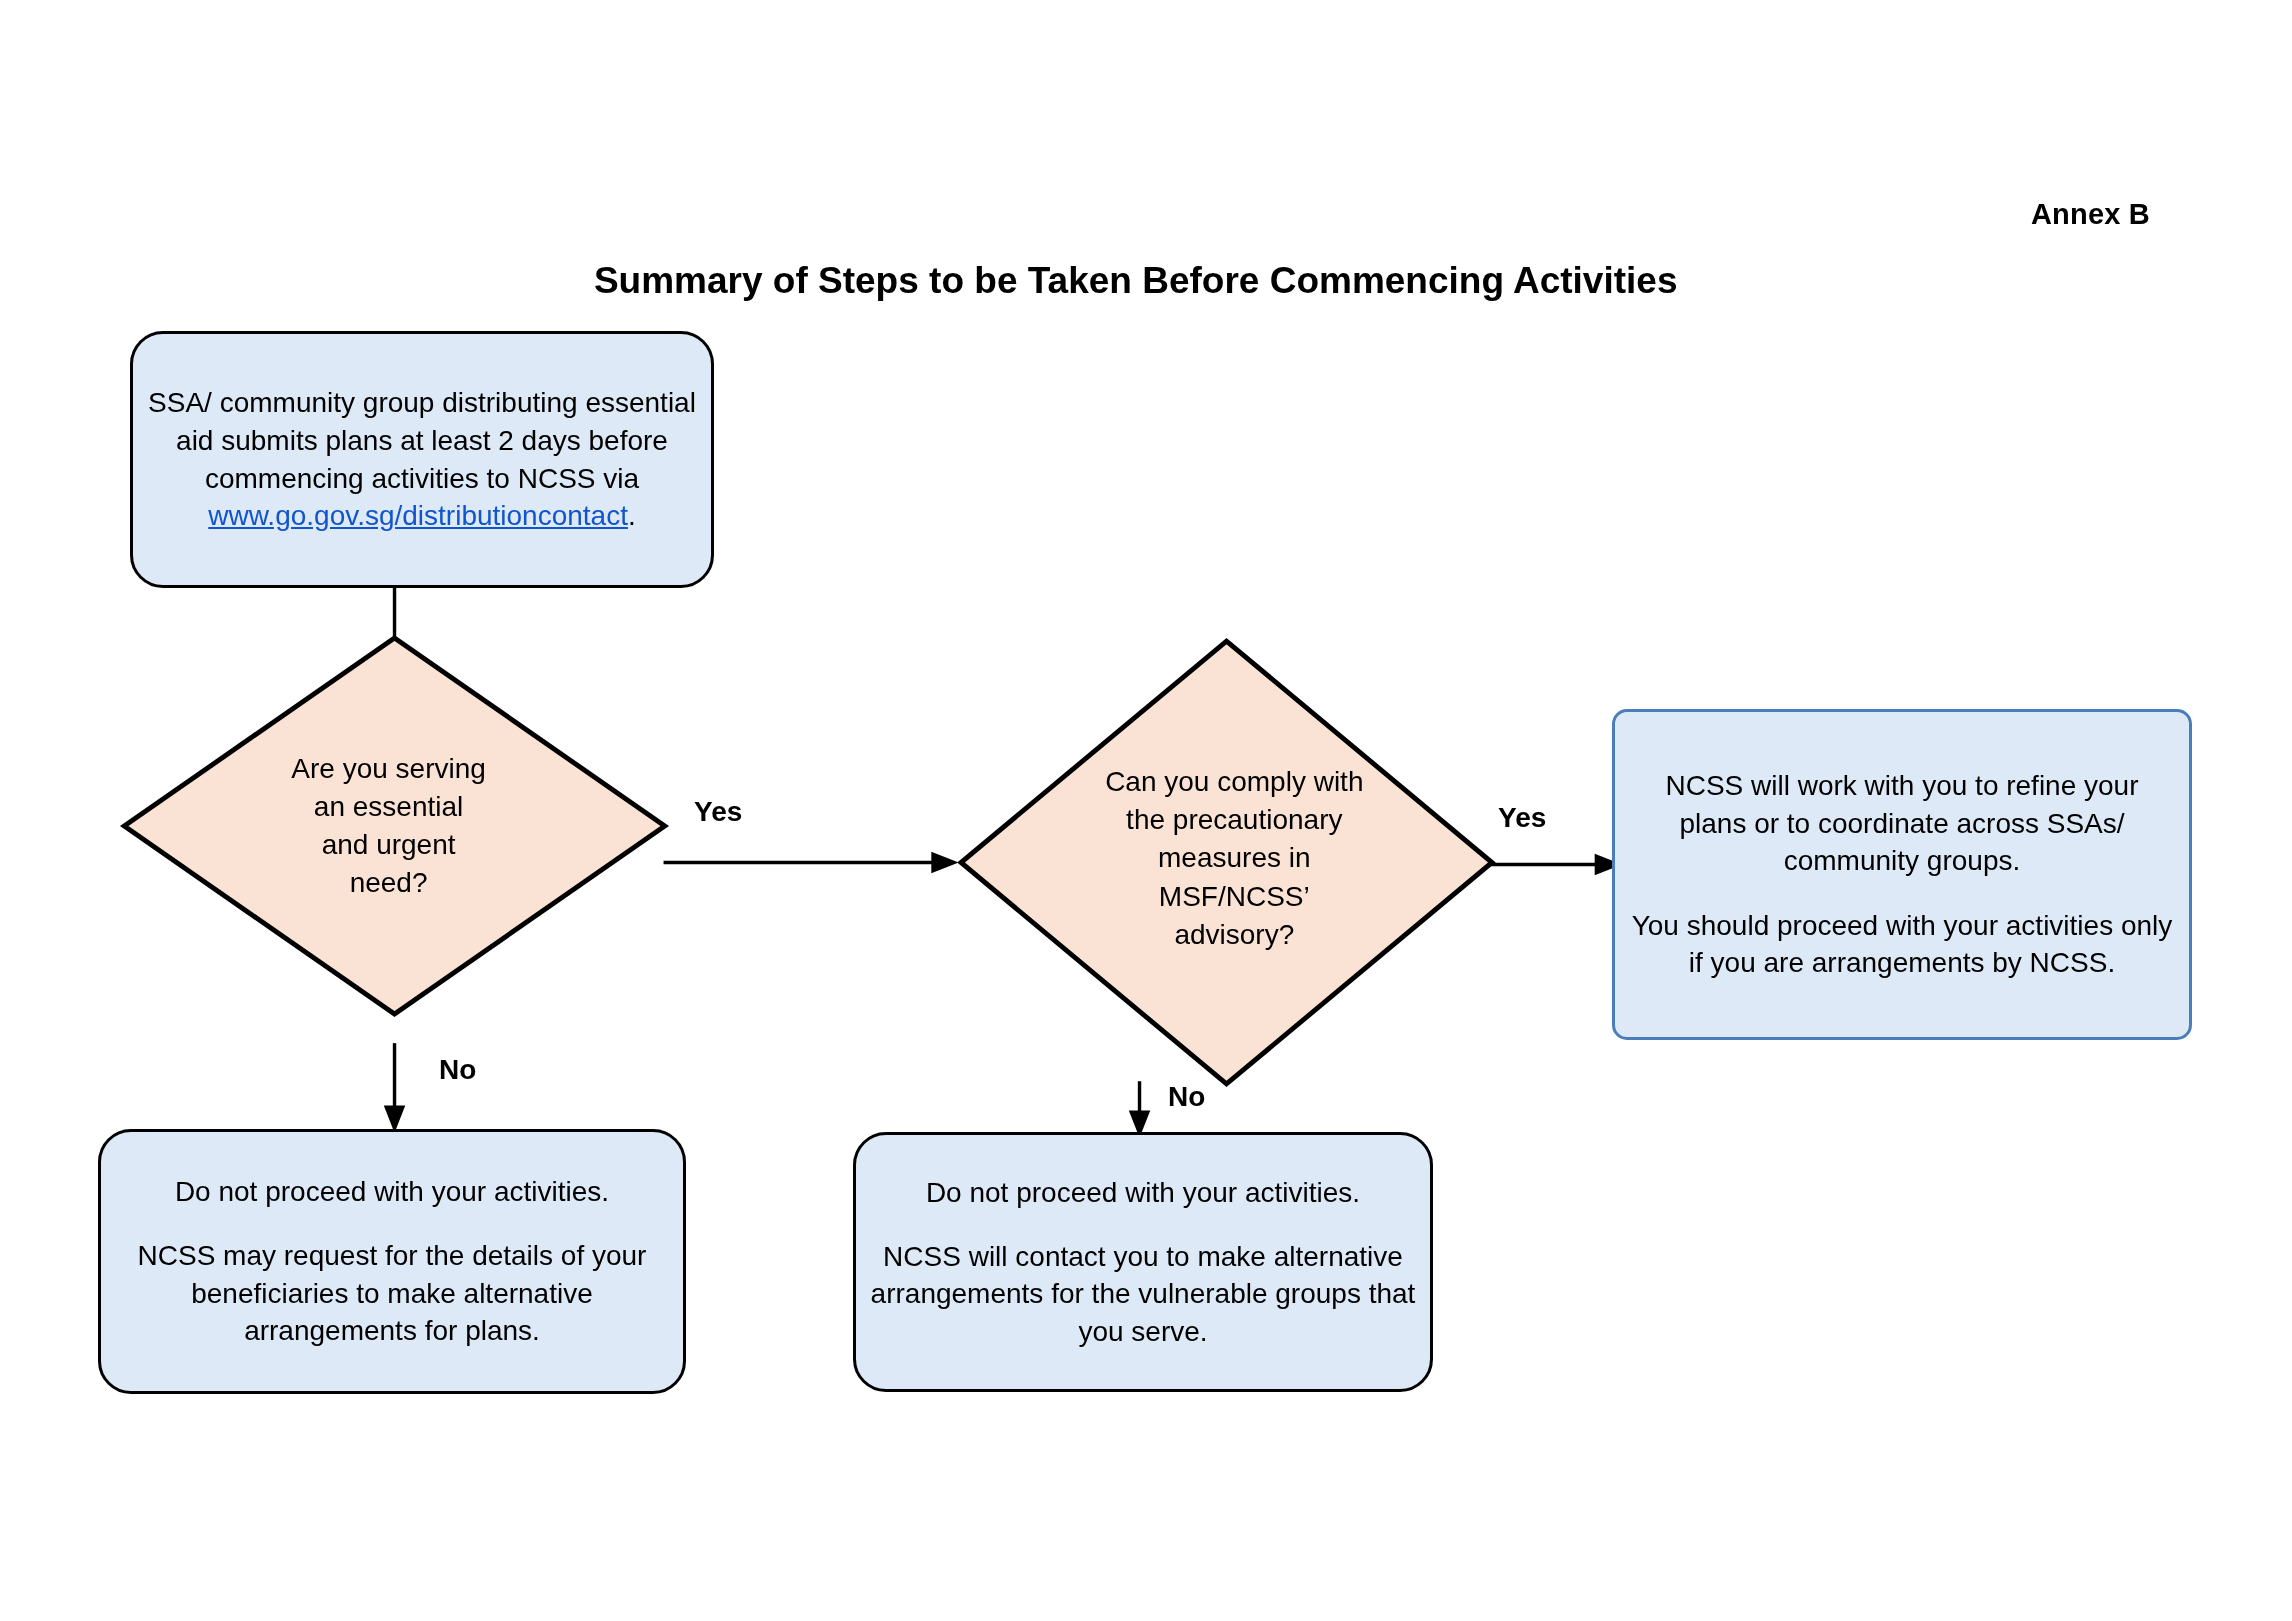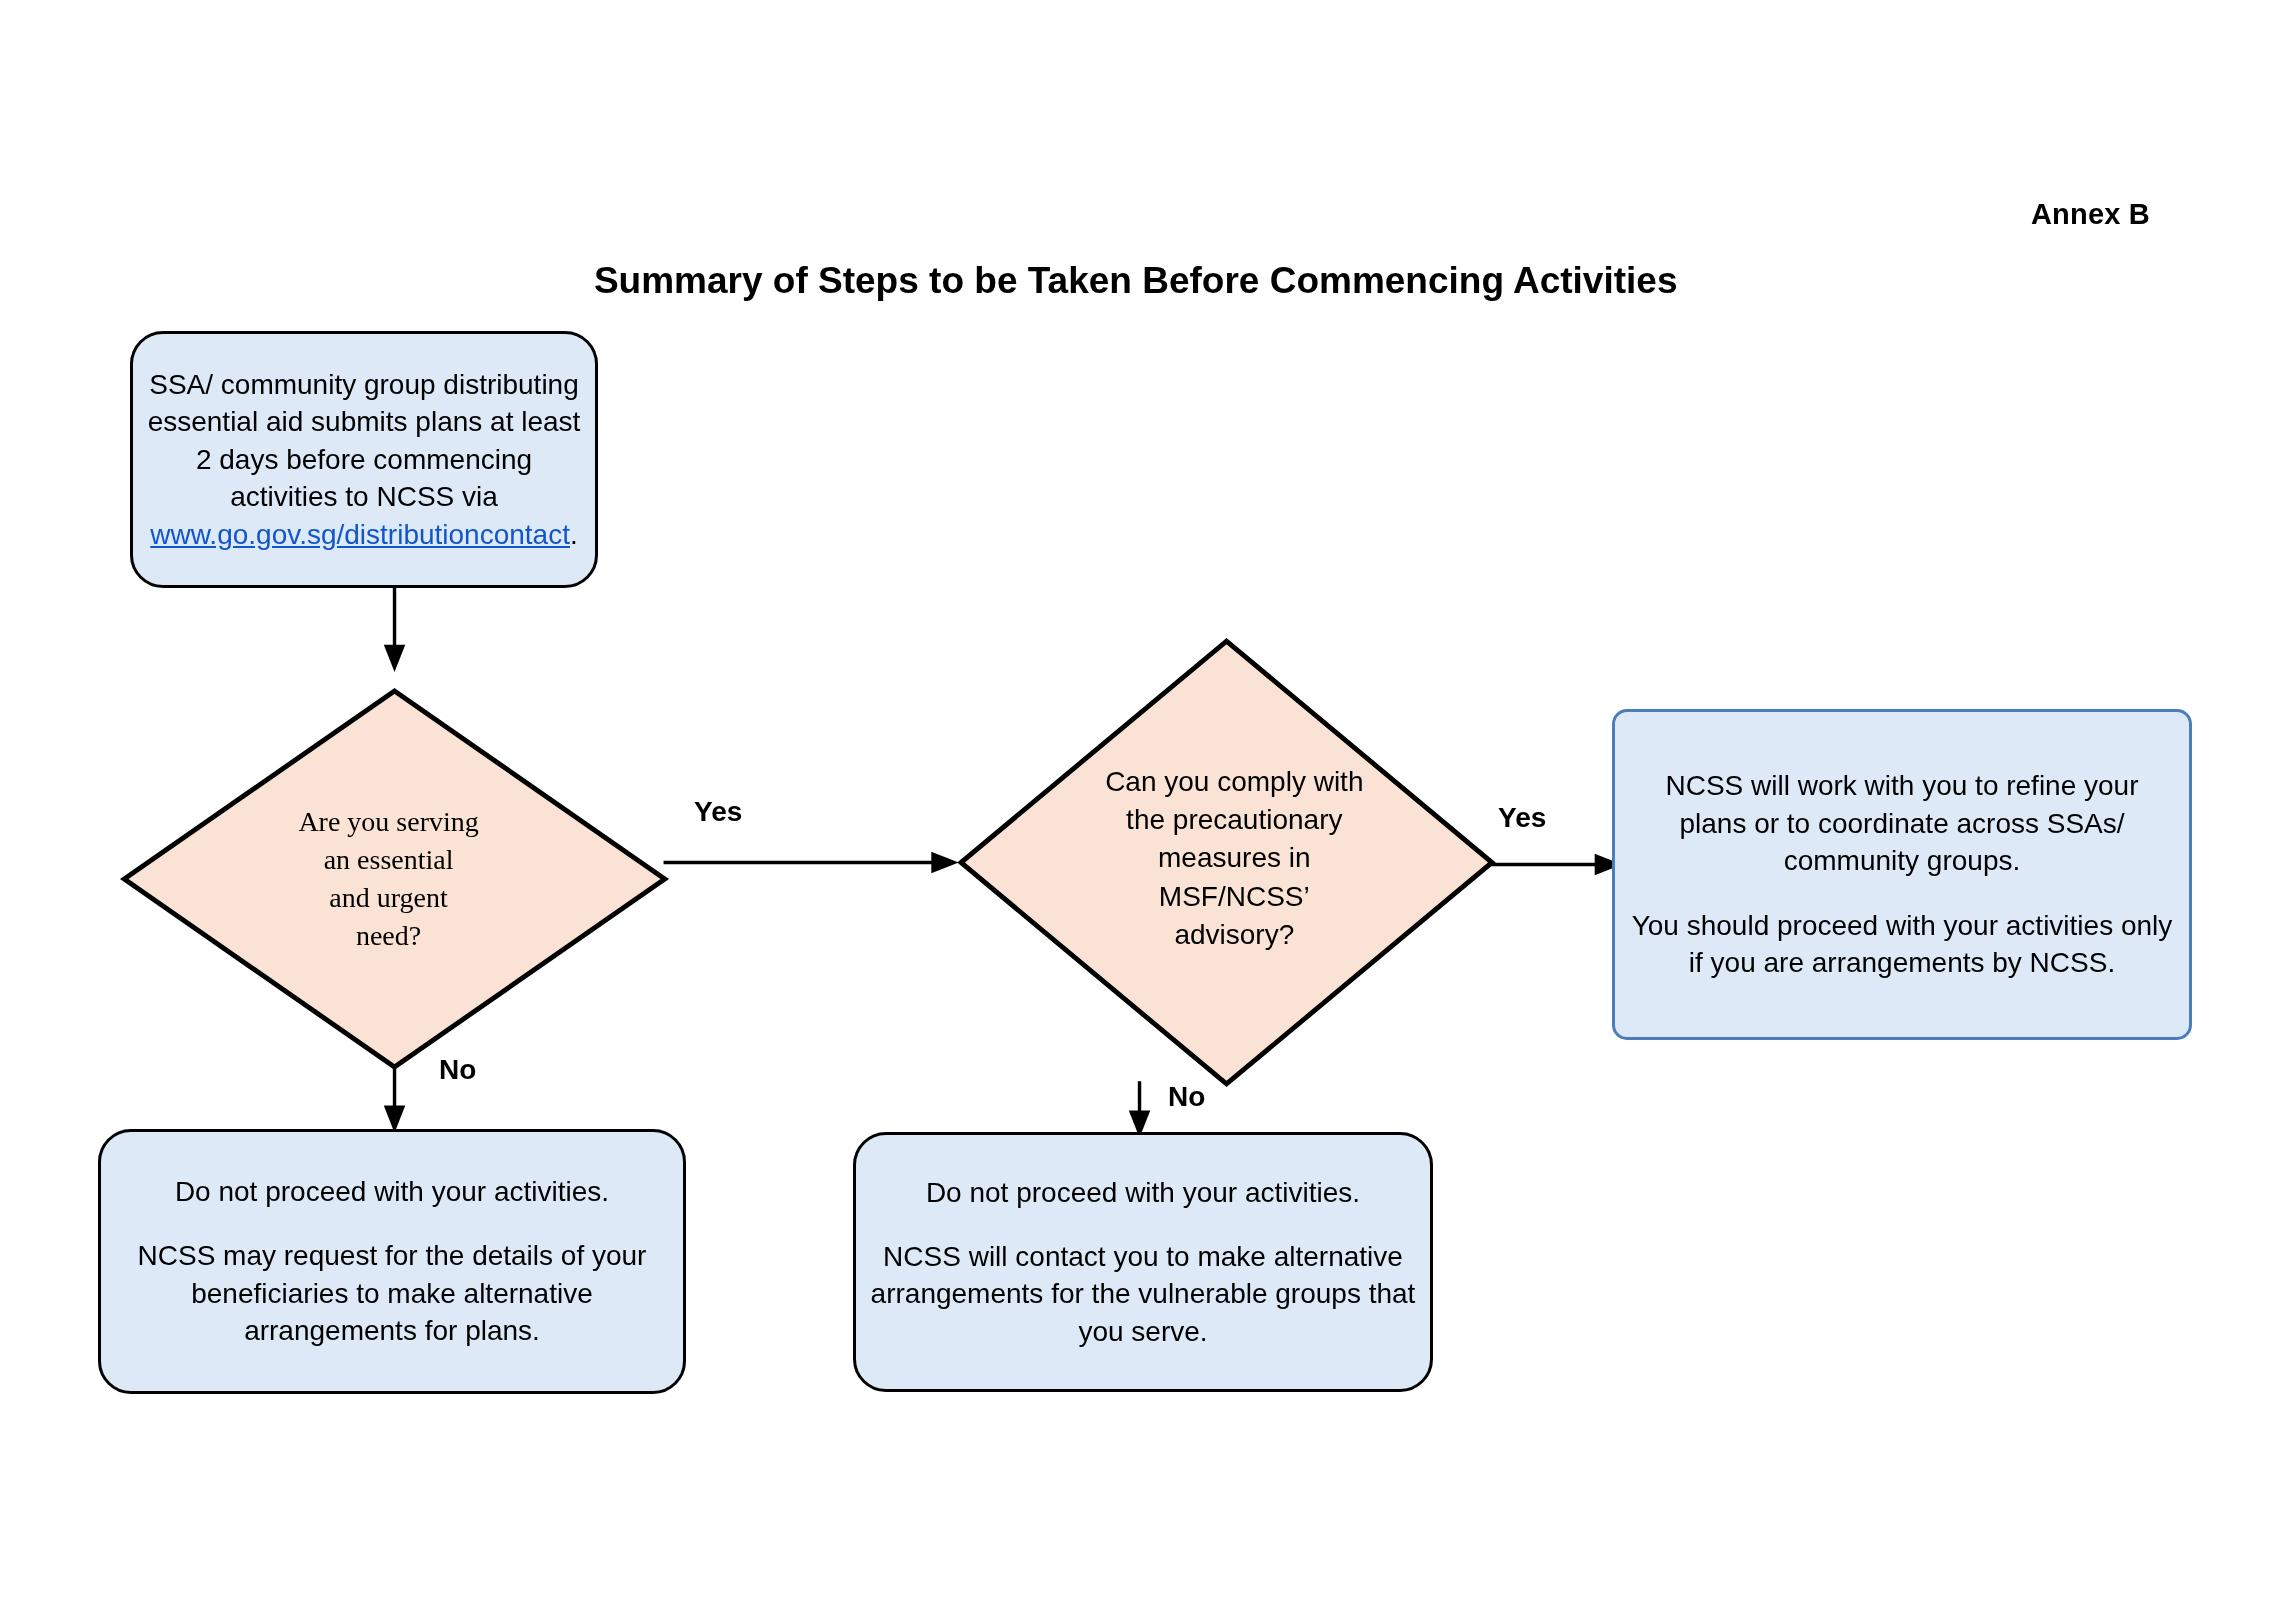--- a/index.html
+++ b/index.html
@@ -44,39 +44,39 @@
     line-height:1.34;
     padding:9.8px 13.7px;
   }
   .node p{margin:0;}
   .node p + p{margin-top:26.5px;}
   .node.blue-border{border-color:#4a7ebb;}
 
   .link{color:#1155cc;text-decoration:underline;}
 
   
-  #box-intake   {left:130px; top:331px;  width:468px;  height:257px;}
+  #box-intake   {left:130px; top:331px;  width:584px;  height:257px;}
   #box-right    {left:1612px;top:709px;  width:580px;  height:331px; border-radius:15px;}
   #box-stop-left{left:98px; top:1129px; width:588px;  height:265px;}
   #box-stop-mid {left:853px; top:1132px; width:580px;  height:260px;}
 
   
   .diamond{
     position:absolute;
     display:flex;align-items:center;justify-content:center;
   }
   .diamond svg{position:absolute;left:0;top:0;overflow:visible;}
   .diamond .dtext{
     position:relative;
     text-align:center;
     font-size:28px;
     line-height:1.36;
     white-space:nowrap;
   }
-  #diamond-essential{left:124px; top:691px; width:541px; height:376px;font-family:Liberation Serif, serif;}
+  #diamond-essential{left:124px; top:638px; width:541px; height:376px;}
   #diamond-essential .dtext{transform:translate(-5.9px,0);}
   #diamond-comply  {left:961px; top:641px; width:531px; height:443px;}
   #diamond-comply .dtext{transform:translate(7.8px,-3.9px);}
 
   
   .conn{position:absolute;overflow:visible;}
 
   .edge-label{
     position:absolute;
     font-size:28px;font-weight:bold;

